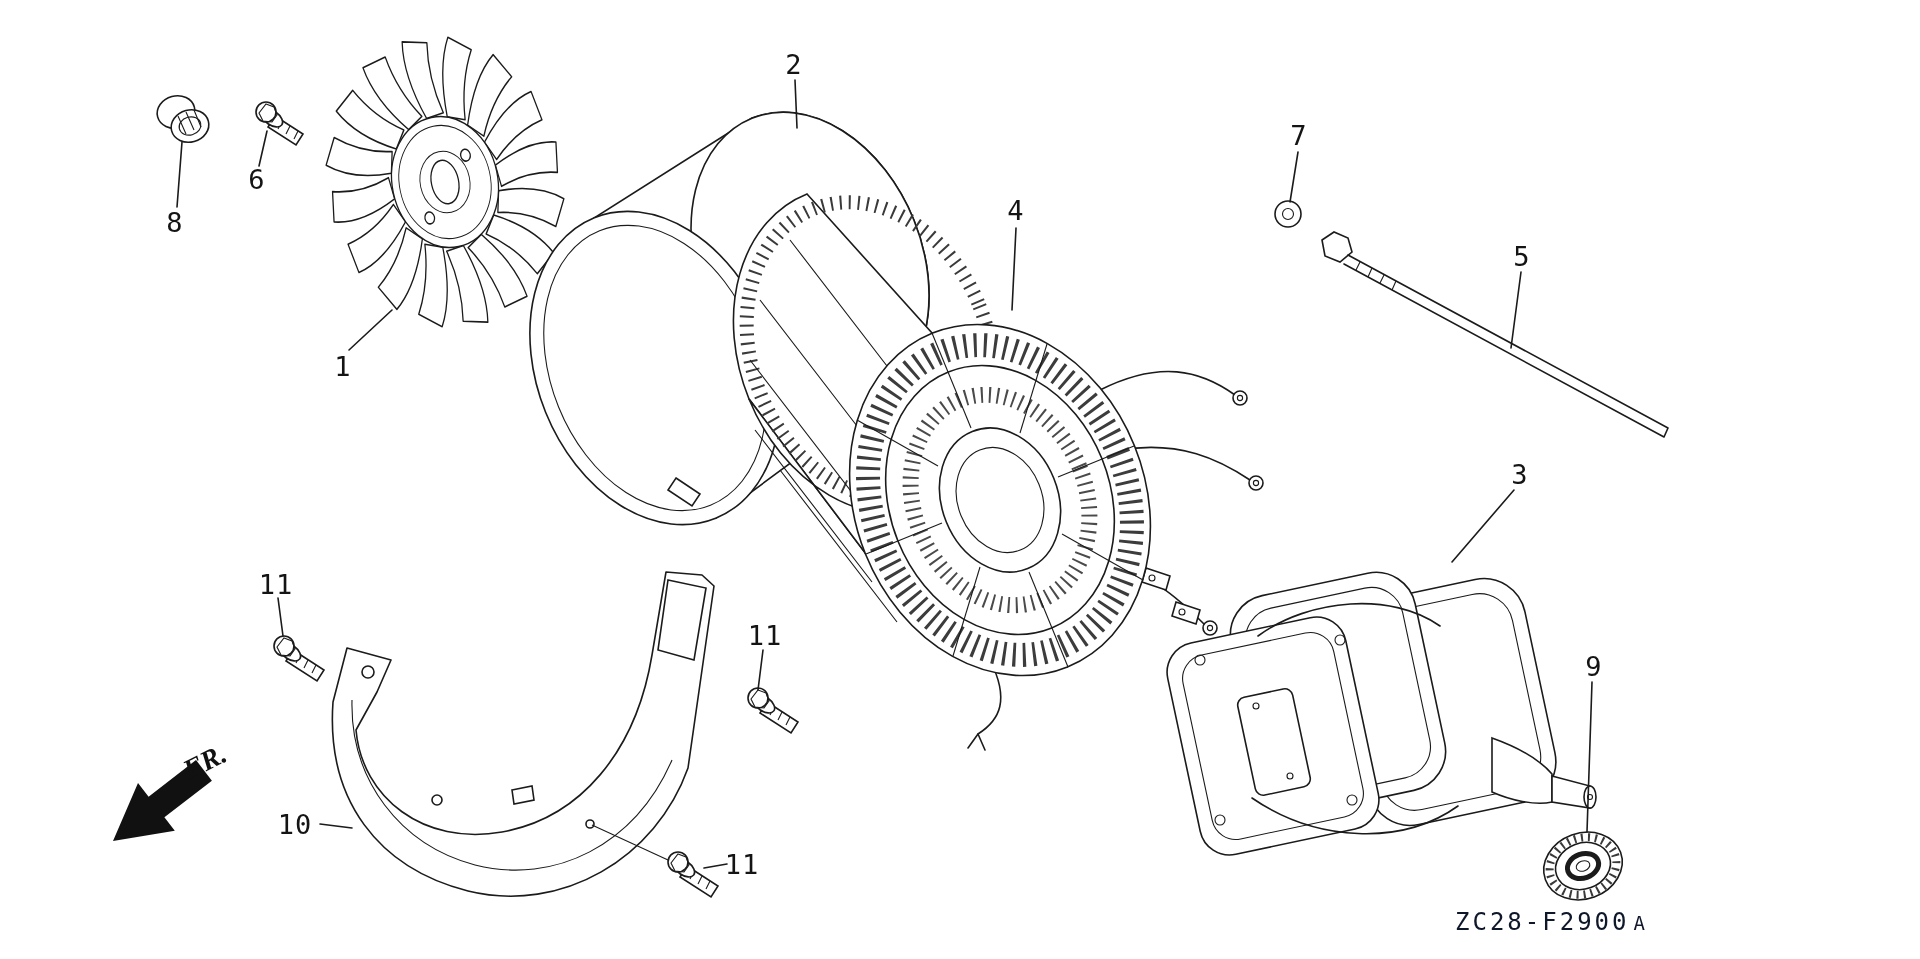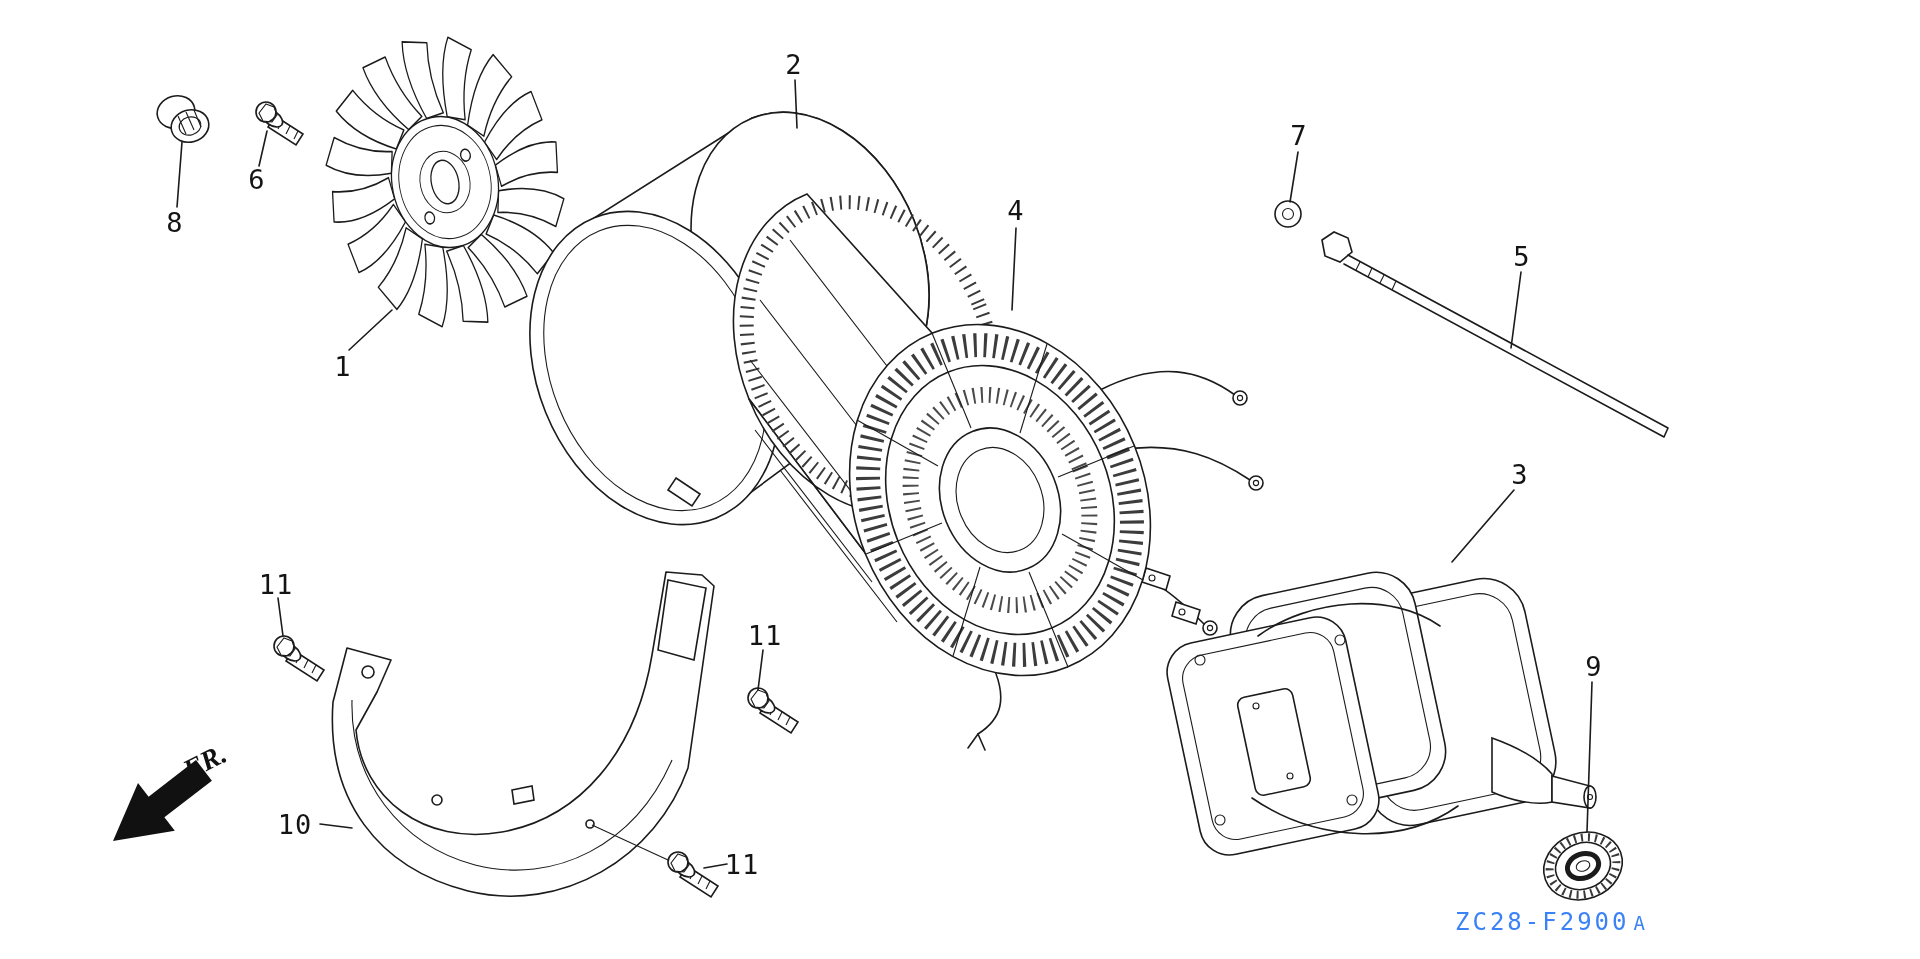--- a/index.html
+++ b/index.html
@@ -7,21 +7,21 @@
          font-family:"DejaVu Sans Mono","Liberation Mono",monospace;}
   .drawing{position:absolute;left:0;top:0;}
   .ln{stroke:#1b1b1b;stroke-width:1.6;fill:none;stroke-linecap:round;}
   .fw{stroke:#1b1b1b;stroke-width:1.6;fill:#ffffff;}
   .thin{stroke:#1b1b1b;stroke-width:1.1;fill:none;}
   .callout{position:absolute;transform:translate(-50%,-50%);font-size:27px;color:#141414;
            letter-spacing:1px;white-space:nowrap;}
   .fr-label{position:absolute;left:205px;top:762px;transform:translate(-50%,-50%) rotate(-27deg);
             font-family:"Liberation Serif","DejaVu Serif",serif;font-weight:bold;font-style:italic;
             font-size:28px;color:#111;}
-  .code{position:absolute;left:1455px;top:908px;font-size:24px;letter-spacing:3px;color:#3b82f6;}
+  .code{position:absolute;left:1455px;top:908px;font-size:24px;letter-spacing:3px;color:#0f172a;}
   .code .suffix{font-size:19px;margin-left:4px;letter-spacing:1px;}
 </style>
 </head>
 <body>
 
 <div class="stage">
 
 <svg class="drawing" width="1920" height="959" viewBox="0 0 1920 959">
   <defs>
     <path id="blade" d="M -6,-66 C -16,-92 -22,-120 -16,-146 L 14,-140 C 8,-114 10,-90 16,-68 Z"></path>

